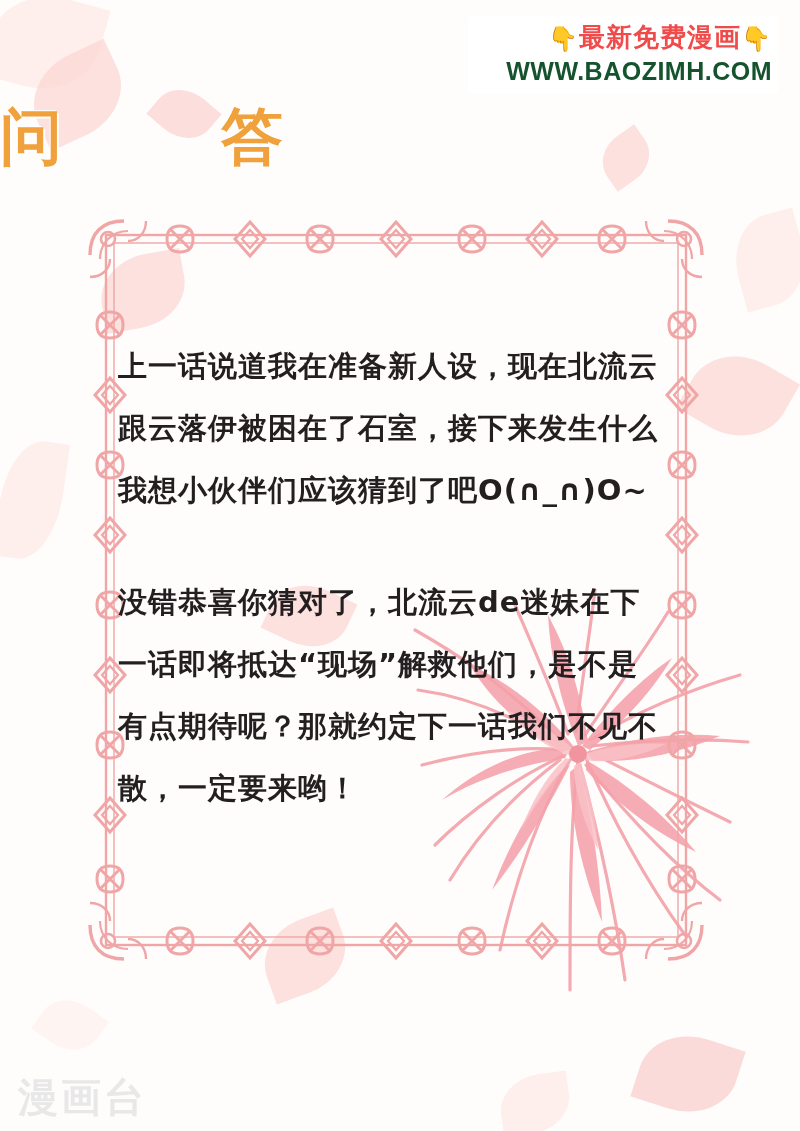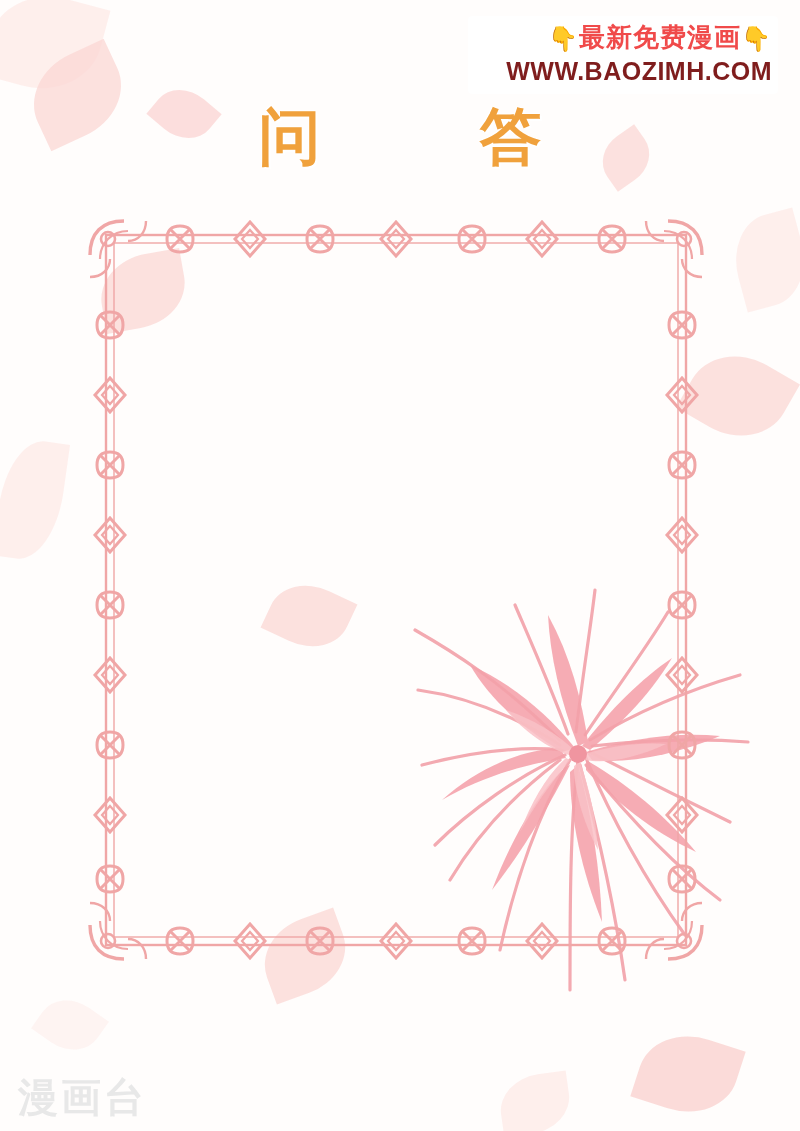--- a/index.html
+++ b/index.html
@@ -39,21 +39,20 @@
     pointer-events: none;
     opacity: 0.92;
   }
 
   
   .title-row {
     position: absolute;
     top: 95px;
     left: 0;
     width: 800px;
-    text-align: center;
     letter-spacing: 0;
   }
   .title-char {
     display: inline-block;
     font-family: "DejaVu Sans", "Liberation Sans", sans-serif;
     font-size: 62px;
     font-weight: bold;
     color: #f0a13c;
     text-shadow: 2px 2px 0 #ffffff, -1px -1px 0 #ffffff;
   }
@@ -79,21 +78,21 @@
     white-space: nowrap;
   }
   .wm-hand {
     color: #f7b731;
     font-size: 24px;
     vertical-align: middle;
   }
   .wm-line2 {
     font-size: 25px;
     font-weight: bold;
-    color: #7f1d1d;
+    color: #14532d;
     letter-spacing: 0.5px;
     margin-top: 2px;
     white-space: nowrap;
   }
 
   
   .frame {
     position: absolute;
     left: 60px;
     top: 215px;
@@ -335,16 +334,20 @@
         </g>
       <g transform="translate(622,600)">
           <use href="#diamond"></use>
         </g>
       <g transform="translate(622,664)">
           <use href="#knot"></use>
         </g>
     </svg>
   </div>
 
+  <div class="body-text">
+    <div class="para">上一话说道我在准备新人设，现在北流云跟云落伊被困在了石室，接下来发生什么我想小伙伴们应该猜到了吧O(∩_∩)O~</div>
+    <div class="para">没错恭喜你猜对了，北流云de迷妹在下一话即将抵达“现场”解救他们，是不是有点期待呢？那就约定下一话我们不见不散，一定要来哟！</div>
+  </div>
 
   <div class="sitemark">漫画台</div>
 
 </div>
 
 </body></html>

